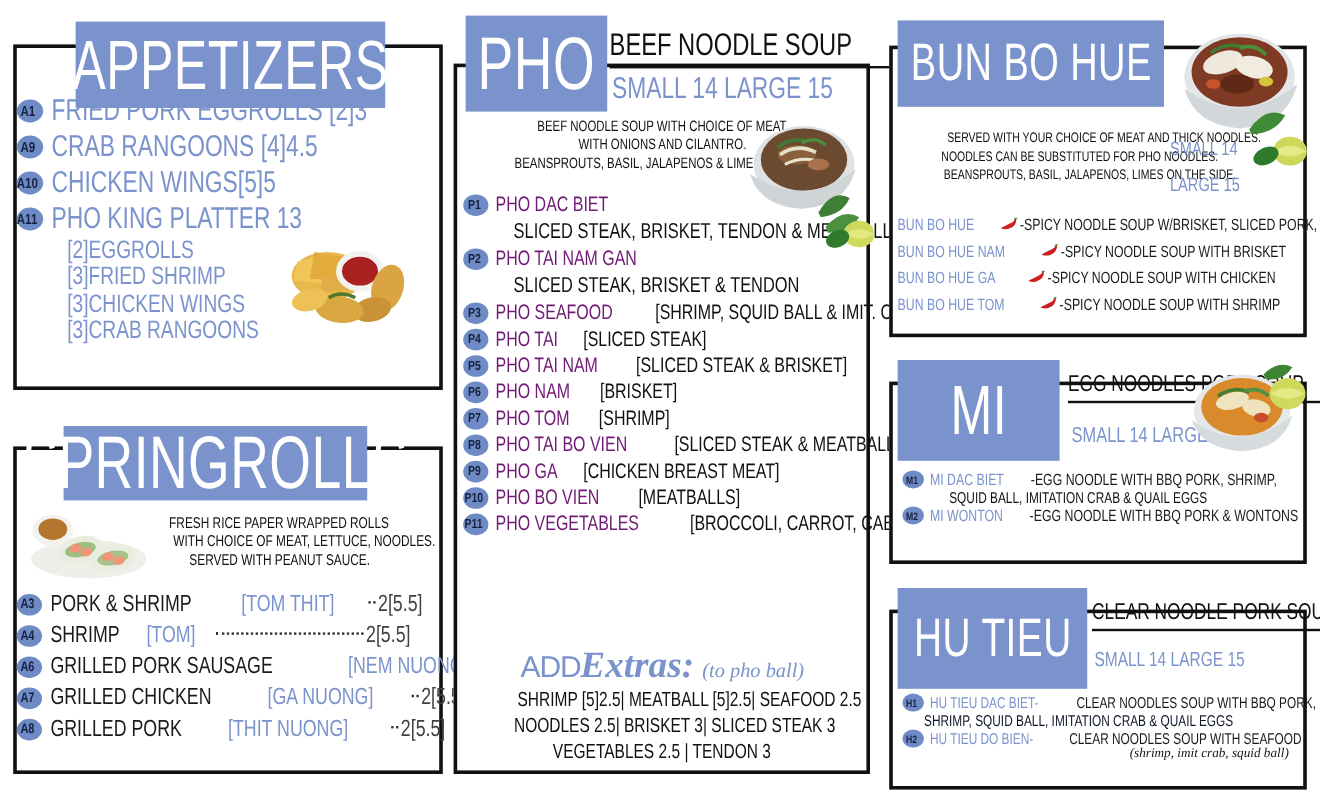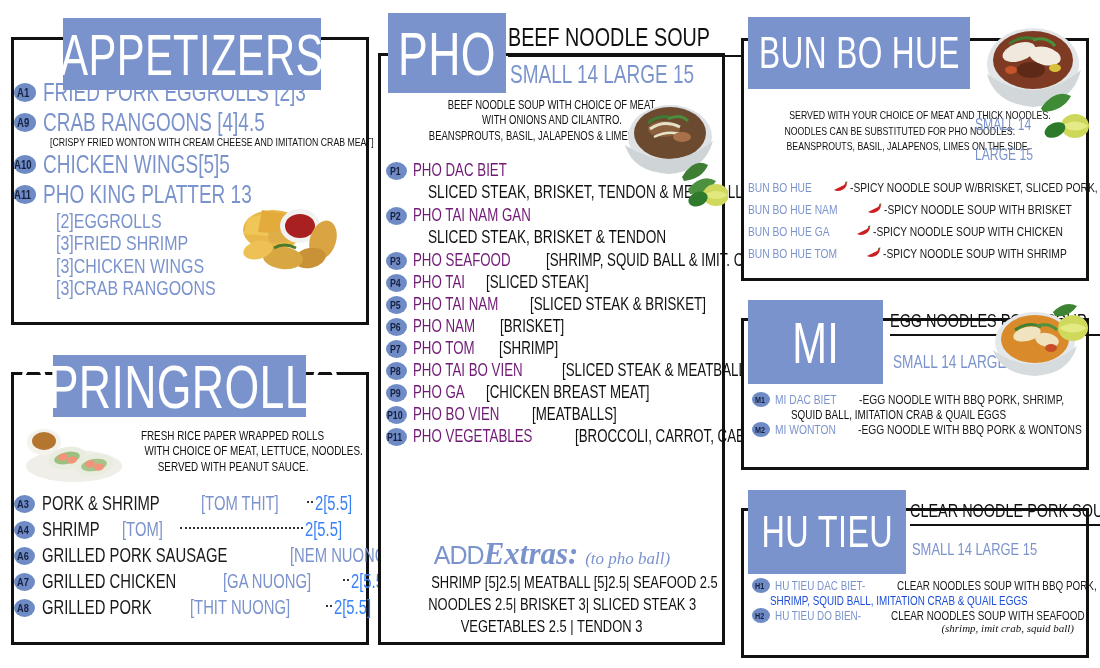--- a/index.html
+++ b/index.html
@@ -80,21 +80,21 @@
   .ap-plat { font-size: 21px; color:#7b93cd; margin-left: 42px; line-height: 1.06; }
   .ap-plat .c1 { display:inline-block; width: 175px; }
 
   
   #springrolls-box { left: 11px; top: 372px; width: 358px; height: 273px; }
   #springrolls-banner { left: 53px; top: 355px; width: 253px; height: 62px; font-size: 62px; }
   .sr-desc { position:absolute; left: 110px; top: 428px; width: 246px; text-align:center; font-size: 13px; line-height: 1.18; color:#111; }
   .sr-list { position:absolute; left: 14px; top: 492px; width: 340px; }
   .sr-row { display:flex; align-items:center; font-size: 19.5px; margin-bottom: 3px; }
   .sr-row .badge { width: 21px; height: 18px; font-size: 11.5px; margin-right: 7px; }
-  .sr-price { font-size: 19.5px; color:#3b82f6; }
+  .sr-price { font-size: 19.5px; color:#404040; }
 
   
   #pho-box { left: 378px; top: 53px; width: 347px; height: 592px; }
   #pho-banner { left: 388px; top: 13px; width: 118px; height: 80px; font-size: 62px; }
   #pho-sub { position:absolute; left: 508px; top: 22px; font-size: 26px; color:#111; border-bottom: 2px solid #111; padding-bottom:2px; }
   #pho-sizes { position:absolute; left: 510px; top: 60px; font-size: 25px; color:#7b93cd; }
   .pho-desc { position:absolute; left: 386px; top: 98px; width: 332px; text-align:center; font-size: 12.5px; line-height: 1.22; color:#111; }
   .pho-list { position:absolute; left: 386px; top: 160px; width: 336px; }
   .pho-row { display:flex; align-items:center; margin-bottom: 1px; }
   .pho-row .badge { width: 21px; height: 18px; font-size: 11px; margin-right: 6px; }
@@ -131,21 +131,21 @@
   .mi-cont { font-size: 13px; margin-left: 39px; color:#111; }
 
   
   #ht-box { left: 741px; top: 508px; width: 348px; height: 150px; }
   #ht-banner { left: 748px; top: 490px; width: 158px; height: 84px; font-size: 45px; }
   #ht-sub { position:absolute; left: 910px; top: 500px; font-size: 19px; color:#111; border-bottom:2px solid #111; padding-bottom:2px; }
   #ht-sizes { position:absolute; left: 912px; top: 540px; font-size: 17px; color:#7b93cd; }
   .ht-list { position:absolute; left: 752px; top: 578px; width: 336px; }
   .ht-row { display:flex; font-size:13px; }
   .ht-row .badge { width: 18px; height: 15px; font-size: 9px; margin-right:5px; }
-  .ht-cont { font-size: 13px; margin-left: 18px; color:#1d4ed8; }
+  .ht-cont { font-size: 13px; margin-left: 18px; color:#0f172a; }
   .ht-paren { font-size: 11px; font-family:"Liberation Serif",serif; font-style:italic; text-align:right; color:#111; margin-top:-1px; }
 </style>
 </head>
 <body>
 
 <div class="page">
 
   <div class="box" id="appetizers-box"></div>
   <div class="banner" id="appetizers-banner">
     <span class="cond cond-c">APPETIZERS</span>
@@ -157,21 +157,20 @@
           <span class="cond">A1</span>
         </span>
       <span class="ap-name blue"><span class="cond">FRIED PORK EGGROLLS [2]3</span></span>
     </div>
     <div class="ap-row">
       <span class="badge">
           <span class="cond">A9</span>
         </span>
       <span class="ap-name blue"><span class="cond">CRAB RANGOONS [4]4.5</span></span>
     </div>
-    <div class="ap-note"><span class="cond">[CRISPY FRIED WONTON WITH CREAM CHEESE AND IMITATION CRAB MEAT]</span></div>
     <div class="ap-row">
       <span class="badge">
           <span class="cond">A10</span>
         </span>
       <span class="ap-name blue"><span class="cond">CHICKEN WINGS[5]5</span></span>
     </div>
     <div class="ap-row">
       <span class="badge">
           <span class="cond">A11</span>
         </span>

